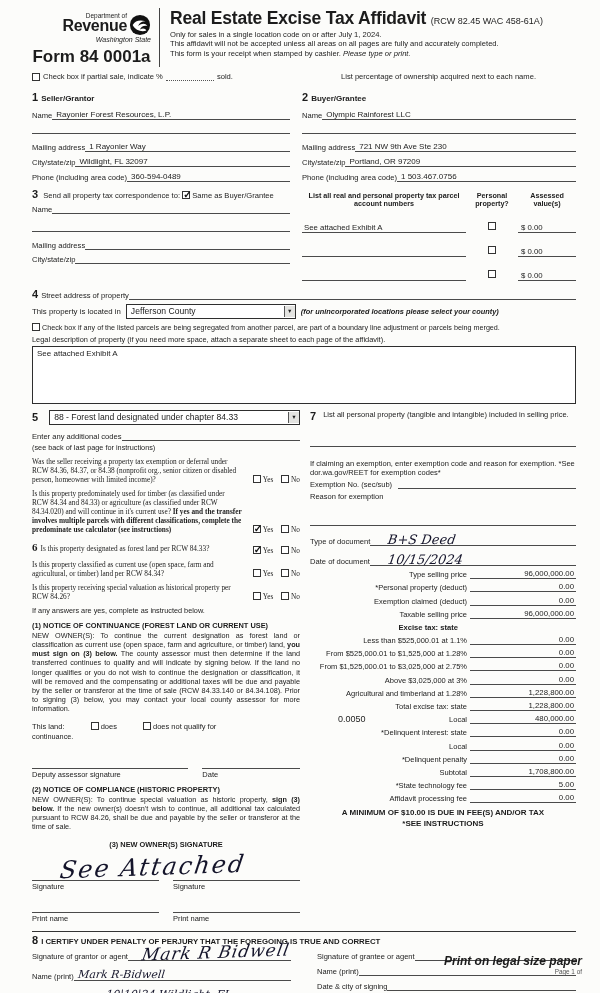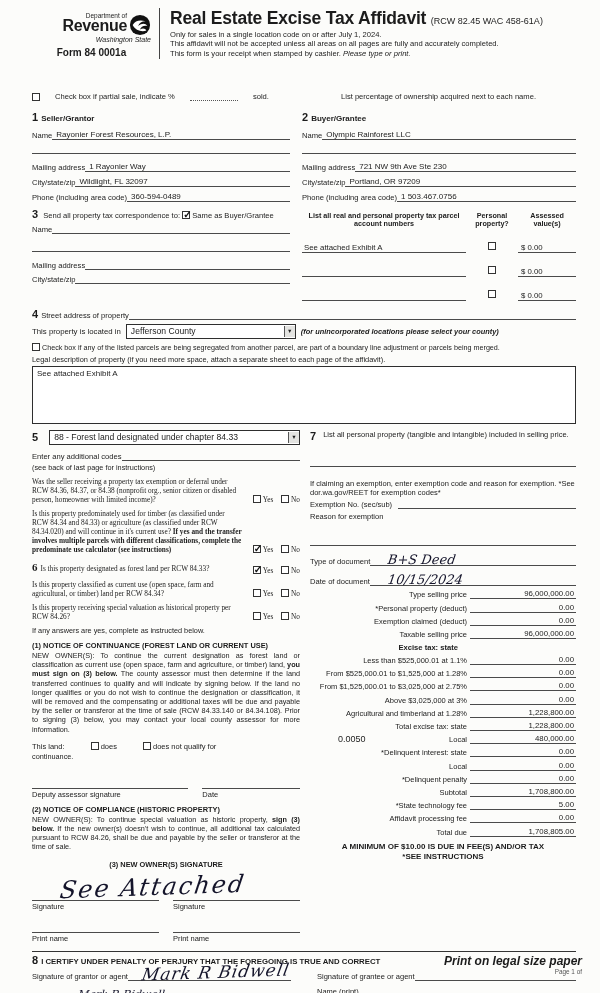--- a/index.html
+++ b/index.html
@@ -9,21 +9,21 @@
 
   
   .hdr{display:flex;align-items:stretch;}
   .hdr-logo{width:128px;flex:0 0 128px;padding-top:4px;border-right:1.5px solid #444;padding-right:8px;}
   .logo-row{display:flex;align-items:flex-start;justify-content:flex-end;gap:2px;}
   .logo-txt{text-align:right;}
   .dept-of{font-size:6.5px;}
   .revenue{font-size:16px;font-weight:bold;letter-spacing:-.3px;line-height:.9;}
   .wa-state{font-size:7px;font-style:italic;}
   .logo-mark{width:22px;height:22px;flex:0 0 22px;margin-top:2px;}
-  .form-num{font-size:10px;font-weight:bold;margin-top:4px;text-align:center;}
+  .form-num{font-size:17px;font-weight:bold;margin-top:4px;text-align:center;}
   .hdr-title{padding-left:10px;padding-top:2px;flex:1;}
   .title-line{line-height:1;}
   .title-main{font-size:17.5px;font-weight:bold;letter-spacing:-.2px;}
   .title-ref{font-size:9px;}
   .hdr-note{font-size:7.6px;line-height:1.3;margin-top:2px;}
   .hdr-note .em{font-style:italic;}
 
   
   .b{font-weight:bold;}
   .i{font-style:italic;}
@@ -33,21 +33,21 @@
   .frow{display:flex;align-items:flex-end;margin-top:5px;}
   .frow .fill{flex:1;}
   .cb{width:8px;height:8px;border:1px solid #333;display:inline-block;vertical-align:-1px;position:relative;background:#fff;}
   .cb.checked::after{content:"✓";position:absolute;left:0;top:-3px;font-size:10px;font-weight:bold;color:#111;}
   .ddl{display:inline-flex;align-items:center;border:1.6px solid #2e2e2e;background:#fff;font-size:8.6px;padding:1px 0 1px 4px;}
   .ddl .arr{width:11px;height:11px;border-left:1px solid #555;background:#e3e3e0;margin-left:4px;display:flex;align-items:center;justify-content:center;font-size:5.5px;}
   .hand{font-family:"DejaVu Serif",serif;font-style:italic;color:#14142a;}
 
   
   .partial{display:flex;justify-content:space-between;align-items:flex-end;margin-top:5px;font-size:7.4px;}
-  .partial .left{display:flex;align-items:flex-end;gap:15px;margin-top:28px;}
+  .partial .left{display:flex;align-items:flex-end;gap:3px;}
   .partial .short{width:48px;border-bottom:1px dotted #555;display:inline-block;}
 
   .cols2{display:flex;gap:12px;}
   .colL{width:258px;flex:0 0 258px;}
   .colR{flex:1;}
   .party .head{margin-top:6px;margin-bottom:2px;}
   .party .head .t{font-size:8px;font-weight:bold;}
 
   
   .ptab-h{display:flex;font-size:7.2px;font-weight:bold;text-align:center;line-height:1.15;margin-top:4px;}
@@ -468,24 +468,20 @@
             <span class="tfill">1,708,800.00</span>
           </div>
         <div class="taxrow">
             <span class="tlabel">*State technology fee</span>
             <span class="tfill">5.00</span>
           </div>
         <div class="taxrow">
             <span class="tlabel">Affidavit processing fee</span>
             <span class="tfill">0.00</span>
           </div>
-        <div class="taxrow">
-            <span class="tlabel">Total due</span>
-            <span class="tfill">1,708,805.00</span>
-          </div>
       </div>
       <div class="mindue">
         <div>A MINIMUM OF $10.00 IS DUE IN FEE(S) AND/OR TAX</div>
         <div>*SEE INSTRUCTIONS</div>
       </div>
     </div>
   </div>
 
   <div class="s8">
     <div class="certify"><span class="secnum">8</span><span>I CERTIFY UNDER PENALTY OF PERJURY THAT THE FOREGOING IS TRUE AND CORRECT</span></div>

